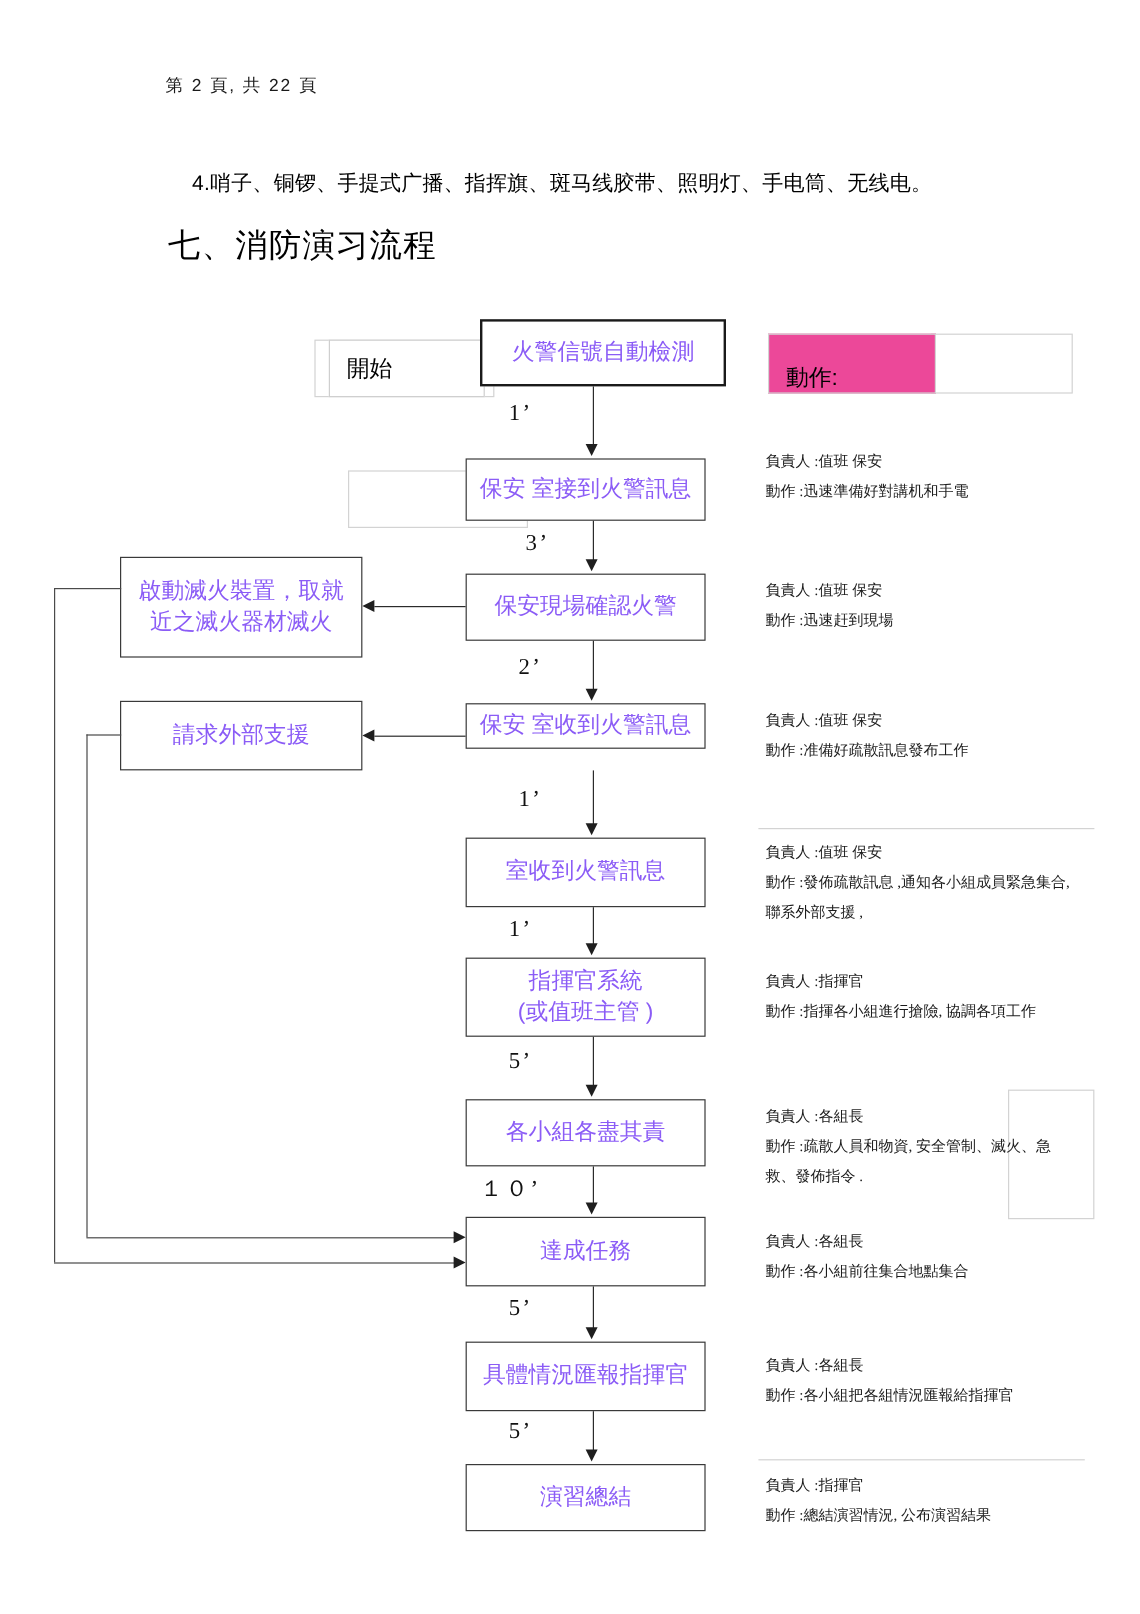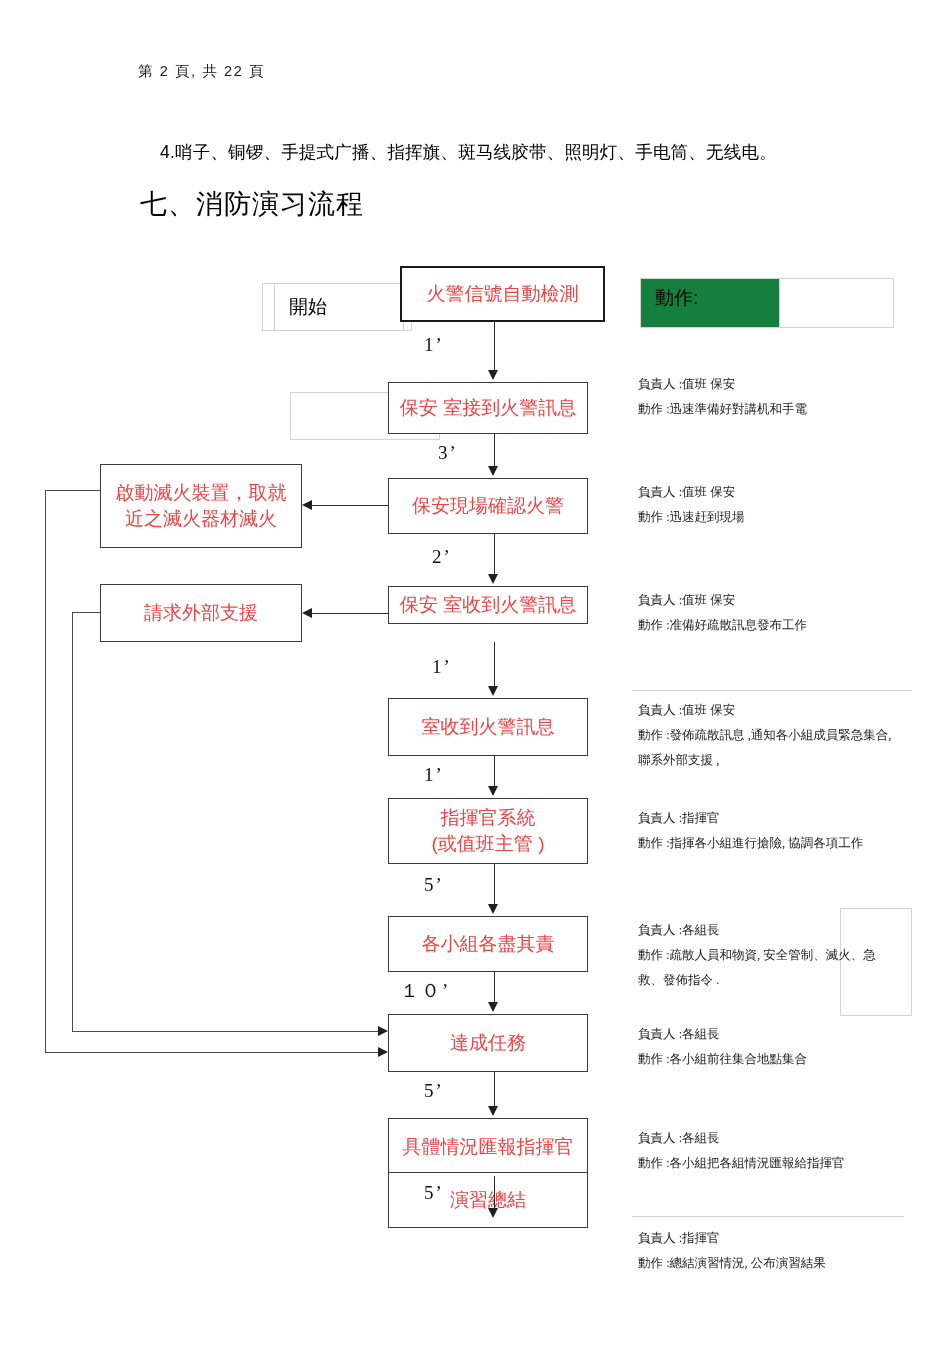--- a/index.html
+++ b/index.html
@@ -66,21 +66,21 @@
     box-sizing: border-box;
     border: 1.5px solid #3a3a3a;
     background: #ffffff;
     display: flex;
     align-items: center;
     justify-content: center;
     text-align: center;
     font-family: "Liberation Sans", "DejaVu Sans", sans-serif;
     font-size: 19px;
     line-height: 1.35;
-    color: #ef4444;
+    color: #8b5cf6;
     padding: 12px 4px;
   }
   .node.emph { border: 2.5px solid #1a1a1a; }
   .node.two-line { flex-direction: column; }
 
   
   .ghost {
     position: absolute;
     box-sizing: border-box;
     border: 1px solid #d3d3d3;
@@ -102,25 +102,25 @@
     display: flex;
     align-items: center;
     padding-left: 14px;
     margin-left: 12px;
   }
 
   .action-head {
     position: absolute;
     box-sizing: border-box;
     border: 1px solid #d3d3d3;
-    background: #15803d;
+    background: #ec4899;
     font-family: "Liberation Sans", "DejaVu Sans", sans-serif;
     font-size: 19px;
     color: #000;
-    padding: 6px 0 0 14px;
+    padding: 23px 0 0 14px;
   }
 
   
   .anno {
     position: absolute;
     font-family: "Liberation Serif", "DejaVu Serif", serif;
     font-size: 12.5px;
     color: #1c1c1c;
     line-height: 2.0;
     white-space: nowrap;
@@ -230,21 +230,21 @@
     </div>
 
     <div class="node" style="left:388px; top:1014px; width:200px; height:58px;">
       <span>達成任務</span>
     </div>
 
     <div class="node" style="left:388px; top:1118px; width:200px; height:58px;">
       <span>具體情況匯報指揮官</span>
     </div>
 
-    <div class="node" style="left:388px; top:1172px; width:200px; height:56px;">
+    <div class="node" style="left:388px; top:1220px; width:200px; height:56px;">
       <span>演習總結</span>
     </div>
 
     <div class="node two-line" style="left:100px; top:464px; width:202px; height:84px;">
       <span>啟動滅火裝置，取就</span>
       <span>近之滅火器材滅火</span>
     </div>
 
     <div class="node" style="left:100px; top:584px; width:202px; height:58px;">
       <span>請求外部支援</span>

